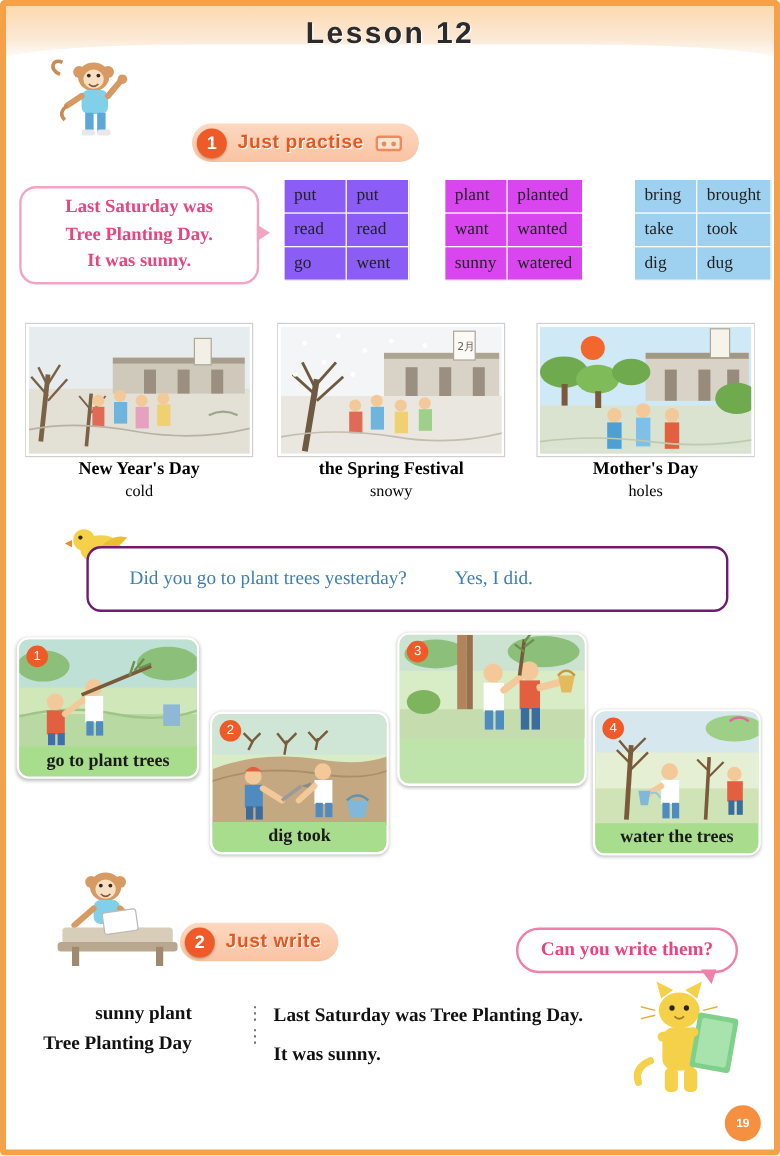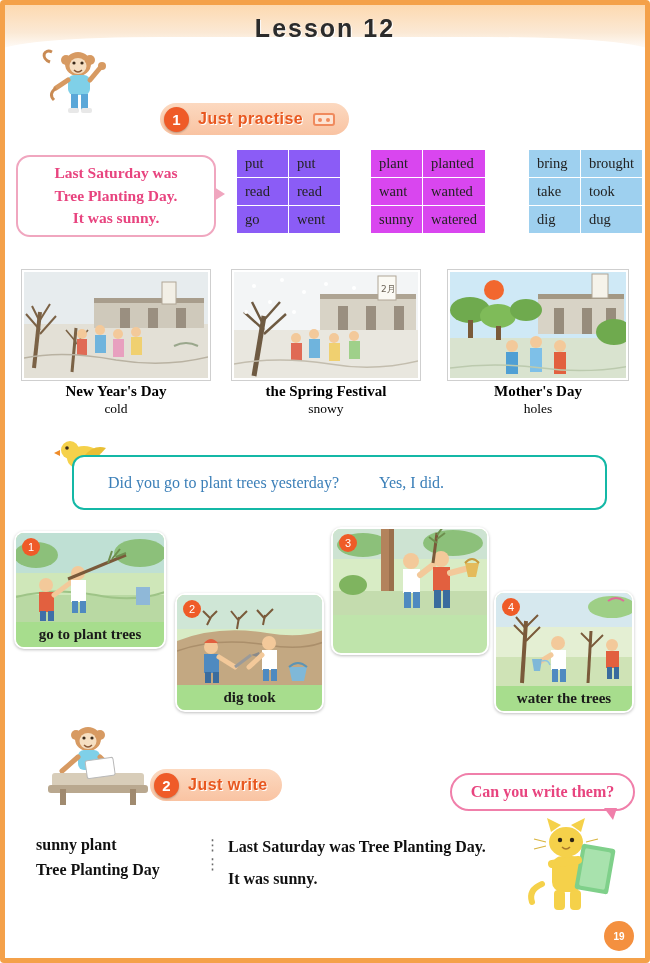--- a/index.html
+++ b/index.html
@@ -156,21 +156,21 @@
     font-weight: normal;
     font-size: 13.5px;
     margin-top: 1px;
   }
 
   
   .dialog-bar {
     position: absolute;
     left: 72px; top: 455px;
     width: 535px; height: 55px;
-    border: 2px solid #14b8a6;
+    border: 2px solid #701a75;
     border-radius: 12px;
     background: #fff;
     display: flex;
     align-items: center;
   }
   .dialog-bar .q {
     margin-left: 34px;
     color: #3b7fb8;
     font-size: 16px;
   }
@@ -210,21 +210,21 @@
     font-weight: bold;
     font-size: 15px;
     text-align: center;
     padding: 4px 2px;
     line-height: 1.15;
   }
 
   
   .cat-bubble {
     position: absolute;
-    left: 450px; top: 773px;
+    left: 430px; top: 773px;
     width: 185px; height: 38px;
     border: 2px solid #f07faa;
     border-radius: 19px;
     background: #fff;
     color: #e8447f;
     font-weight: bold;
     font-size: 16px;
     display: flex; align-items: center; justify-content: center;
   }
   .cat-bubble:after{
@@ -236,20 +236,21 @@
     border-right:4px solid transparent;
     border-top:12px solid #f07faa;
   }
   .write-left {
     position: absolute;
     left: 36px; top: 833px;
     font-weight: bold;
     font-size: 16px;
     line-height: 1.55;
     color: #111;
+    text-align: right;
   }
   .write-right {
     position: absolute;
     left: 228px; top: 831px;
     font-weight: bold;
     font-size: 16px;
     line-height: 2.0;
     color: #111;
   }
   .dots {

